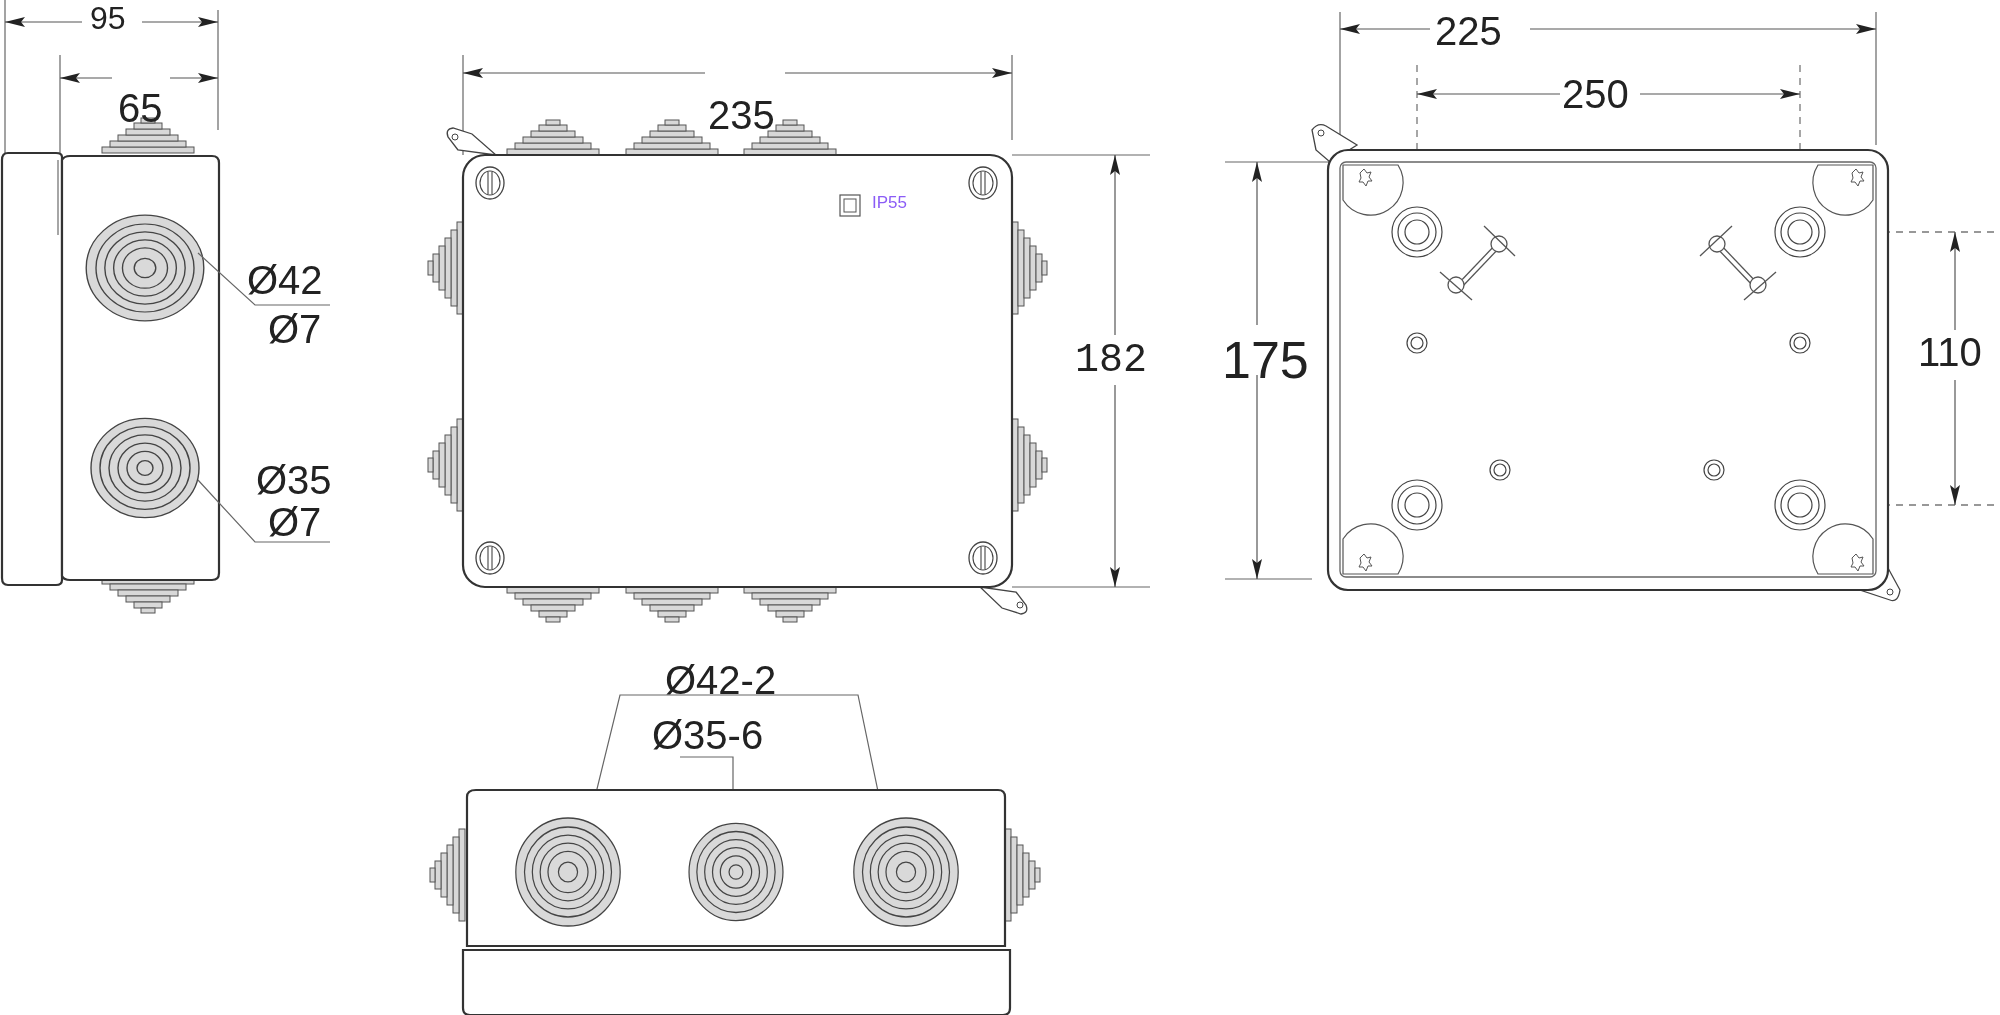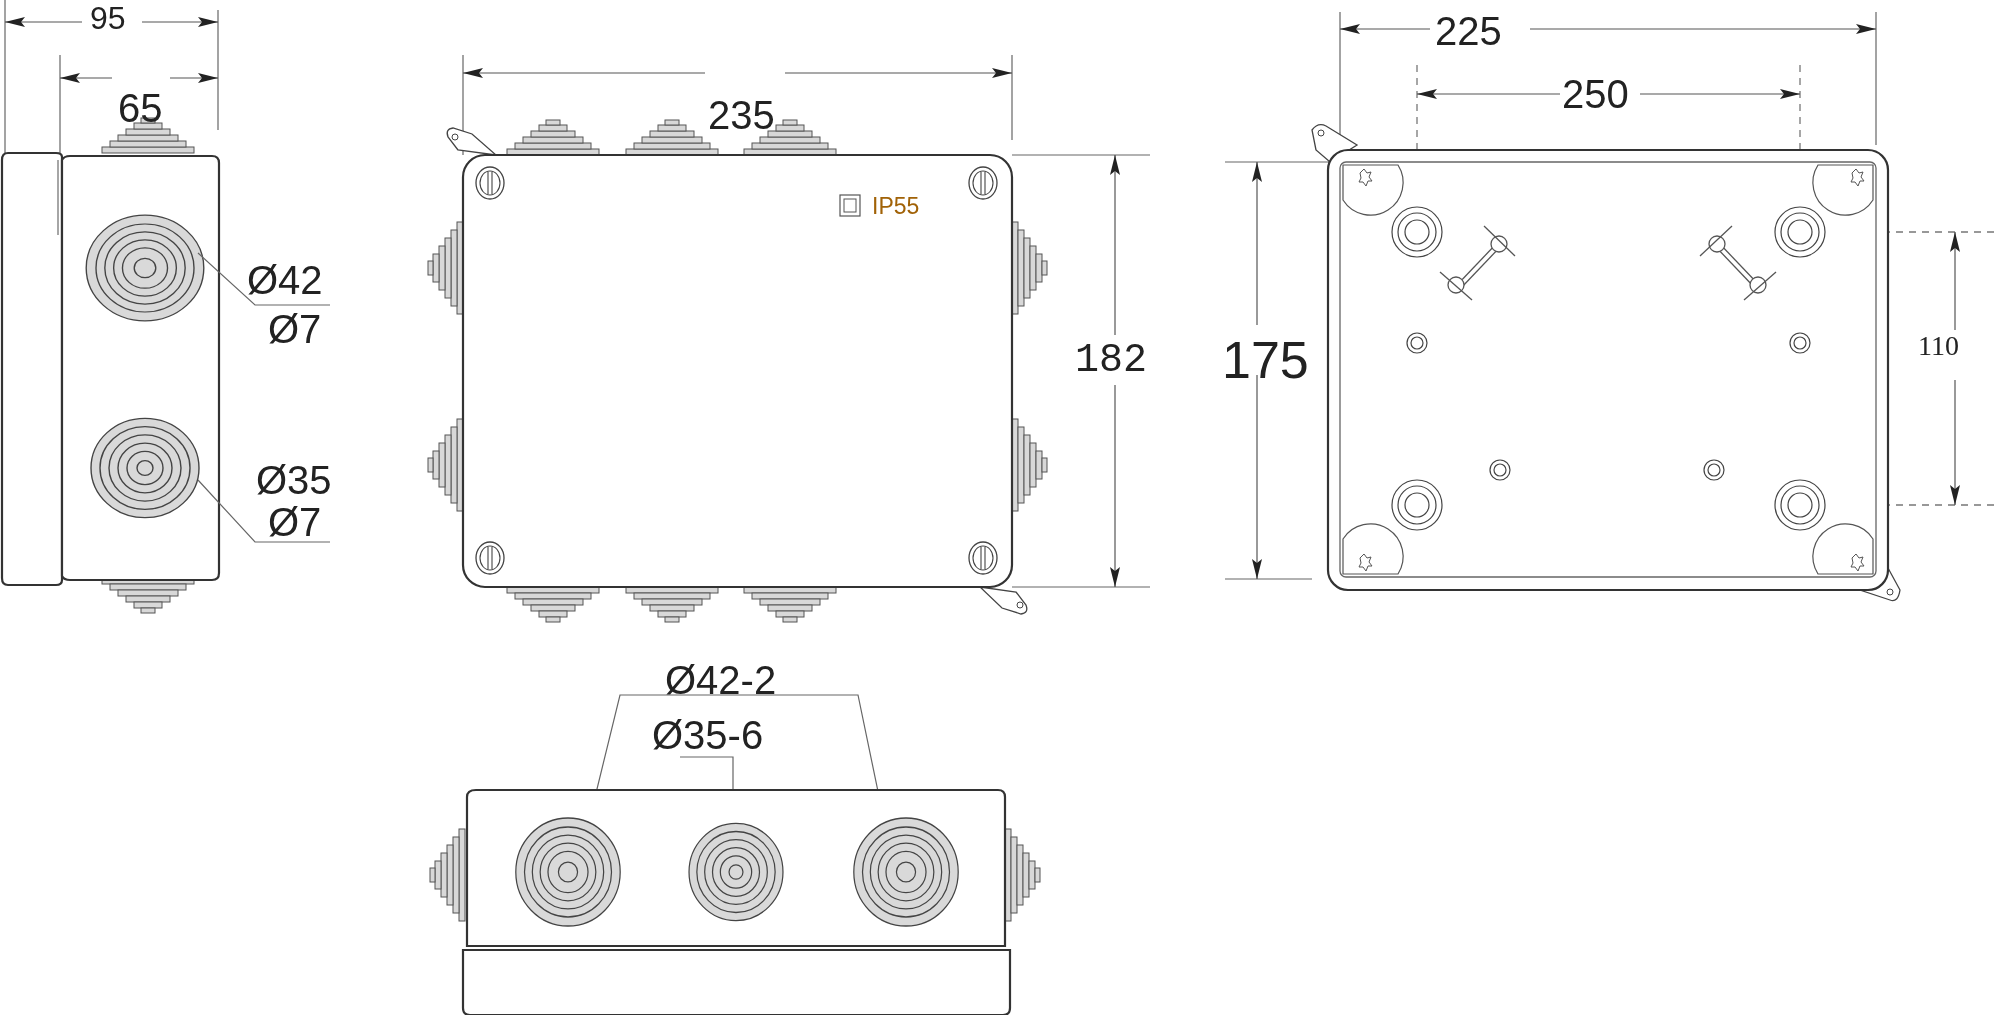--- a/index.html
+++ b/index.html
@@ -229,22 +229,22 @@
 <div style="position:absolute;left:0;top:0;width:2000px;height:1015px;pointer-events:none;font-family:'Liberation Sans',sans-serif;color:#222;">
   <span style="position:absolute;left:90px;top:0px;font-size:32px;">95</span>
   <span style="position:absolute;left:118px;top:56px;font-size:40px;margin-top:30px;">65</span>
   <span style="position:absolute;left:247px;top:258px;font-size:40px;">Ø42</span>
   <span style="position:absolute;left:268px;top:270px;font-size:40px;margin-top:37px;">Ø7</span>
   <span style="position:absolute;left:256px;top:451px;font-size:40px;margin-top:7px;">Ø35</span>
   <span style="position:absolute;left:268px;top:500px;font-size:40px;">Ø7</span>
 
   <span style="position:absolute;left:708px;top:49px;font-size:40px;margin-top:44px;">235</span>
   <span style="position:absolute;left:1075px;top:338px;font-size:40px;font-family:Liberation Mono, monospace;">182</span>
-  <span style="position:absolute;left:872px;top:193px;font-size:23px;color:#a16207;">IP55</span>
+  <span style="position:absolute;left:872px;top:193px;font-size:17px;color:#8b5cf6;">IP55</span>
 
   <span style="position:absolute;left:1435px;top:9px;font-size:40px;">225</span>
   <span style="position:absolute;left:1562px;top:72px;font-size:40px;">250</span>
   <span style="position:absolute;left:1222px;top:330px;font-size:52px;">175</span>
-  <span style="position:absolute;left:1918px;top:330px;font-size:28px;font-family:Liberation Serif, serif;">110</span>
+  <span style="position:absolute;left:1918px;top:330px;font-size:40px;">110</span>
 
   <span style="position:absolute;left:665px;top:658px;font-size:40px;">Ø42-2</span>
   <span style="position:absolute;left:652px;top:713px;font-size:40px;">Ø35-6</span>
 </div>
 
 </body></html>

